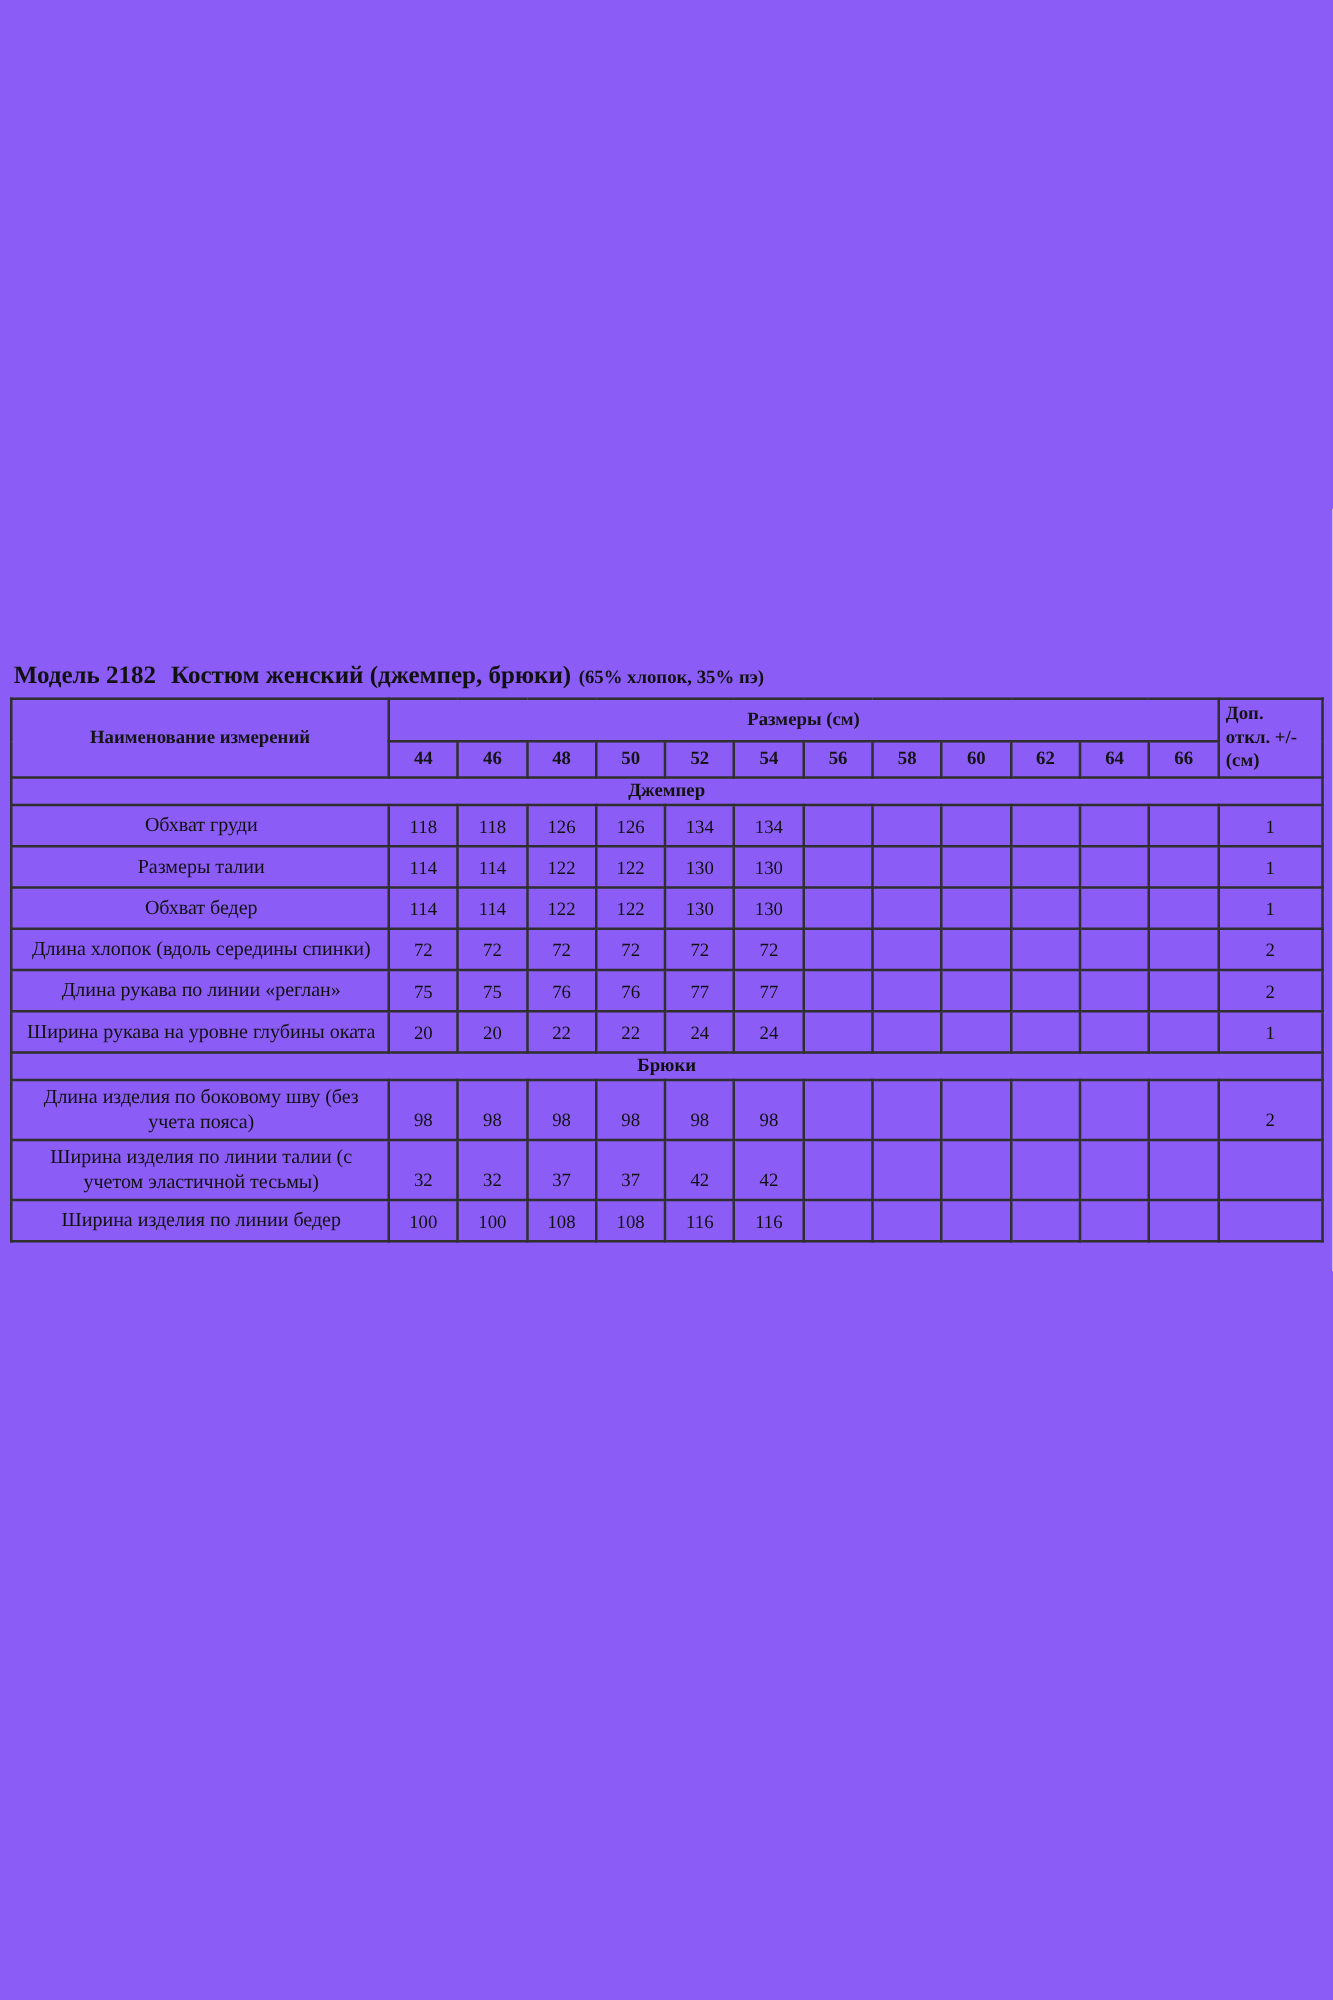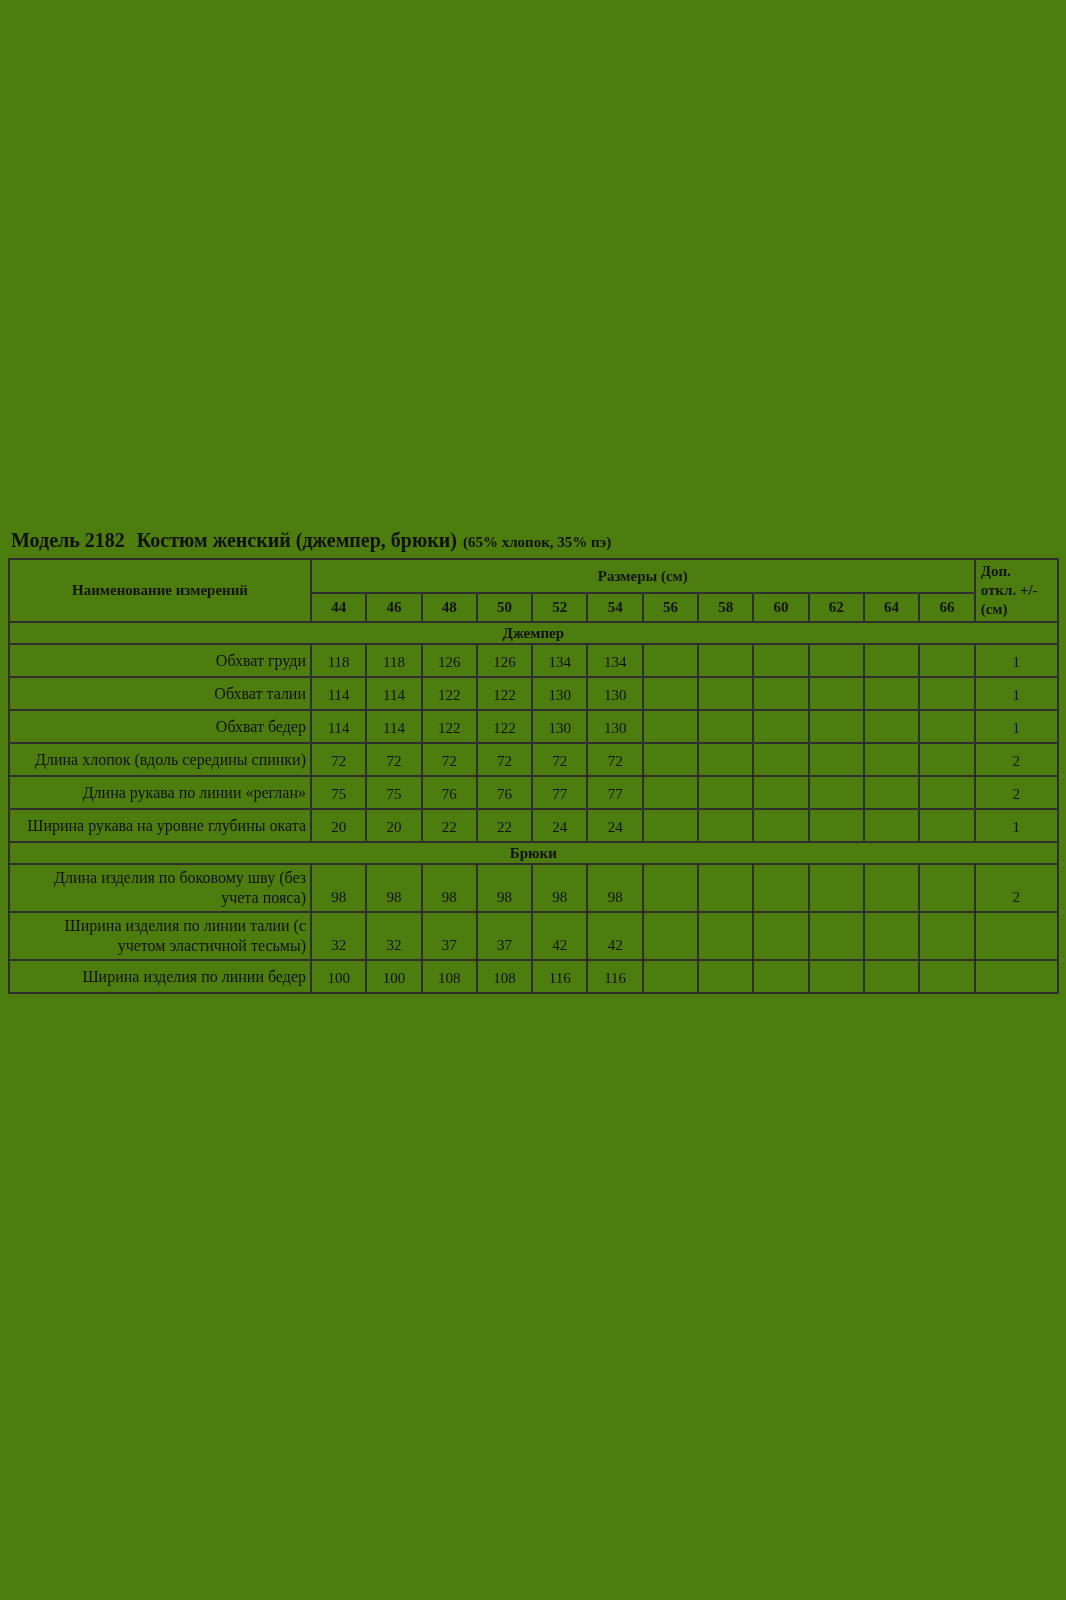--- a/index.html
+++ b/index.html
@@ -4,21 +4,21 @@
 <style>
   html, body {
     margin: 0;
     padding: 0;
     background: #ffffff;
   }
   .sheet {
     position: relative;
     width: 1066px;
     height: 1600px;
-    background: #4d7c0f;
+    background: #8b5cf6;
     font-family: "Liberation Serif", "DejaVu Serif", serif;
     color: #111111;
     overflow: hidden;
   }
   .doc-title {
     position: absolute;
     left: 11px;
     top: 529px;
     white-space: nowrap;
   }
@@ -88,21 +88,21 @@
   .section-row { height: 22px; }
   .section-cell {
     text-align: center;
     vertical-align: middle;
     font-weight: bold;
     font-size: 15px;
   }
   .data-row { height: 33px; }
   .name-cell {
     font-size: 16px;
-    text-align: right;
+    text-align: center;
     vertical-align: middle;
     padding: 3px 4px 3px 6px;
     line-height: 20px;
   }
   .val-cell {
     font-size: 15px;
     text-align: center;
     vertical-align: bottom;
     padding: 0 2px 5px 2px;
   }
@@ -170,21 +170,21 @@
           <td class="val-cell">134</td>
           <td class="val-cell"></td>
           <td class="val-cell"></td>
           <td class="val-cell"></td>
           <td class="val-cell"></td>
           <td class="val-cell"></td>
           <td class="val-cell"></td>
           <td class="val-cell">1</td>
         </tr>
         <tr class="data-row">
-          <td class="name-cell">Обхват талии</td>
+          <td class="name-cell">Размеры талии</td>
           <td class="val-cell">114</td>
           <td class="val-cell">114</td>
           <td class="val-cell">122</td>
           <td class="val-cell">122</td>
           <td class="val-cell">130</td>
           <td class="val-cell">130</td>
           <td class="val-cell"></td>
           <td class="val-cell"></td>
           <td class="val-cell"></td>
           <td class="val-cell"></td>

